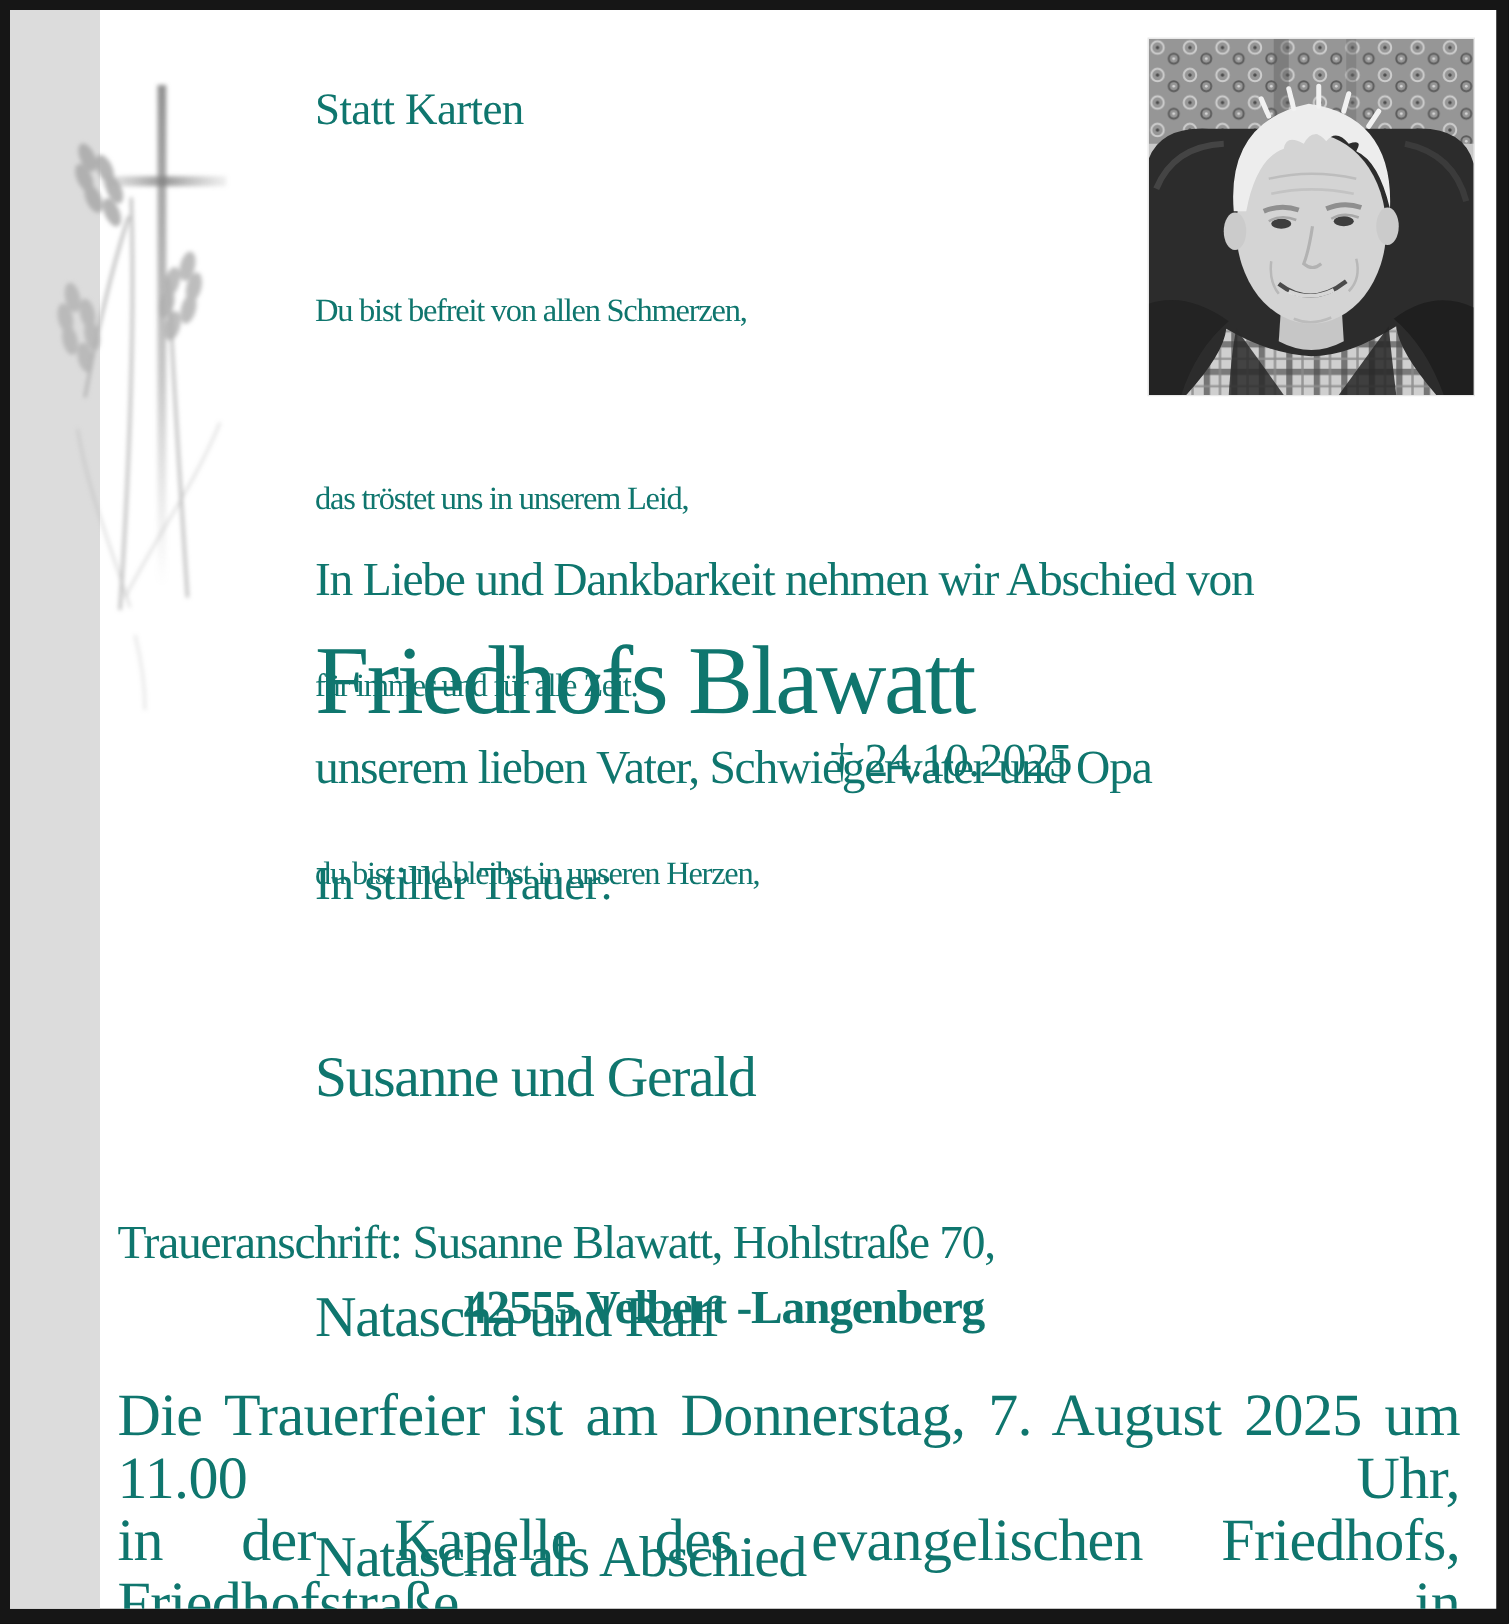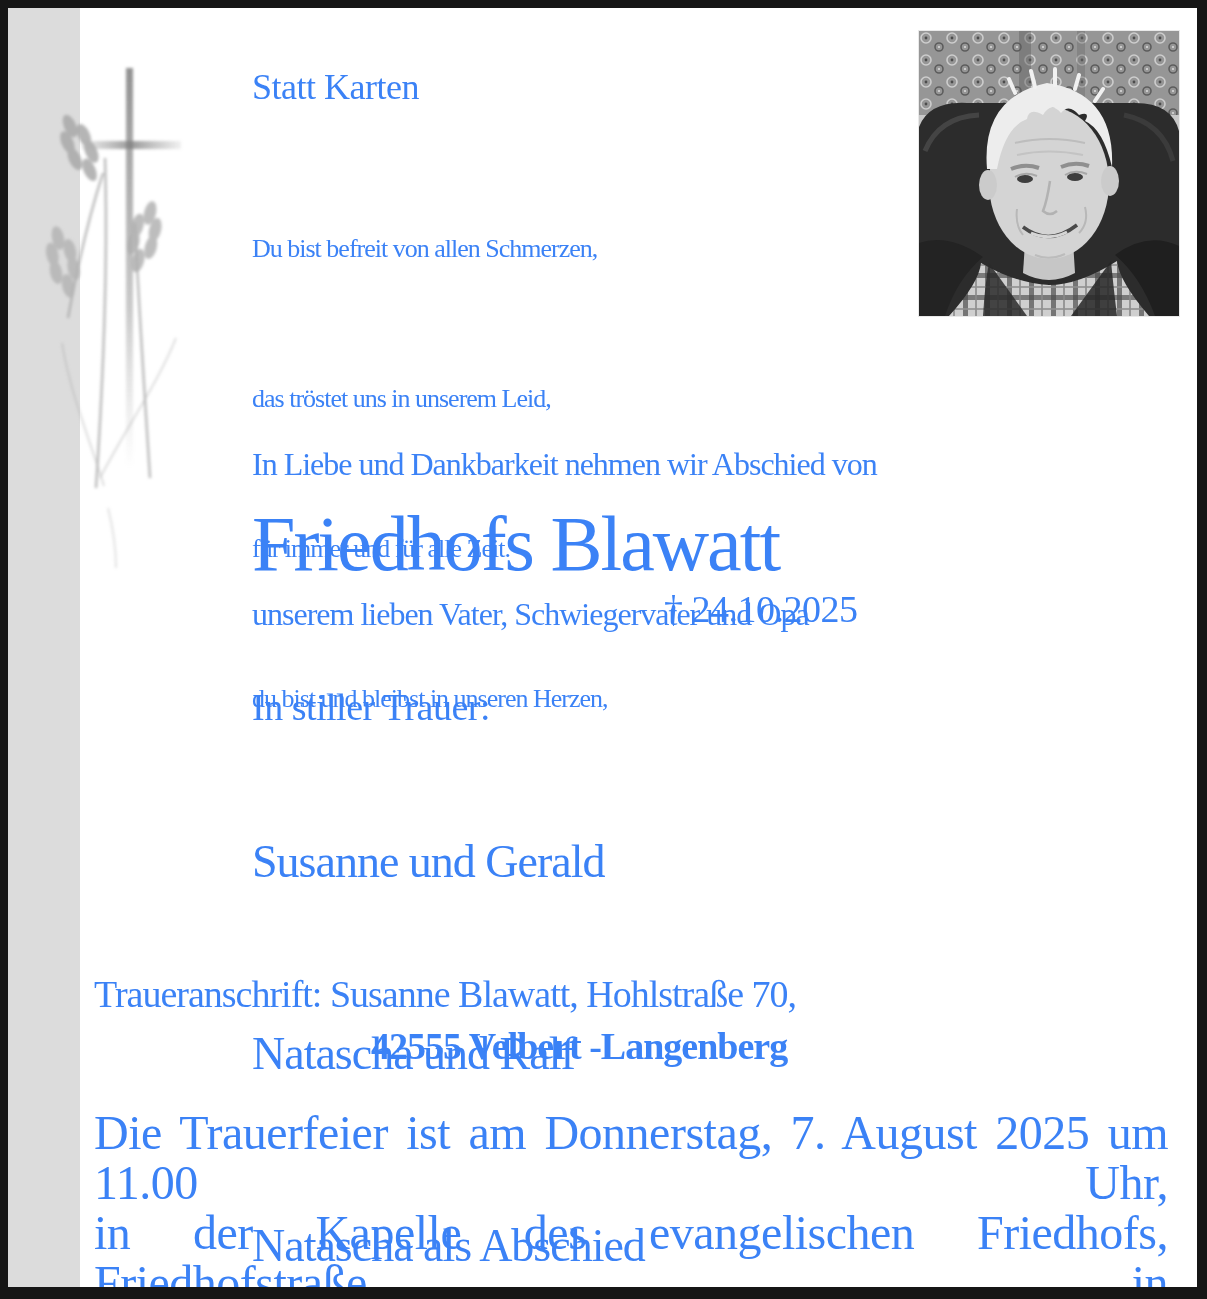--- a/index.html
+++ b/index.html
@@ -3,42 +3,42 @@
 <meta charset="utf-8">
 <style>
   html,body{margin:0;padding:0;background:#000;}
   .page{
     position:relative;
     width:1207px;height:1299px;
     background:#161616;
     background:#161616;
     box-sizing:border-box;
     font-family:"Liberation Serif", serif;
-    color:#3b82f6;
+    color:#0f766e;
     overflow:hidden;
   }
   .paper{
     position:absolute;left:8px;top:8px;right:10px;bottom:12px;
     background:#ffffff;
     overflow:hidden;
   }
   .gray-strip{
     position:absolute;left:0;top:0;bottom:0;width:72px;
     background:#dcdcdc;
   }
   .artwork{position:absolute;left:0;top:0;}
   .photo-frame{
     position:absolute;left:911px;top:23px;width:260px;height:285px;
     background:#c8c8c8;outline:1px solid #e9e9e9;
   }
   .photo-frame svg{display:block;}
   .txt{position:absolute;white-space:pre;letter-spacing:-0.5px;}
   .statt{left:244px;top:61px;font-size:36px;line-height:36px;}
   .poem{left:244px;top:116px;font-size:26px;line-height:50px;letter-spacing:-1px;}
-  .intro{left:244px;top:331px;font-size:32px;line-height:50px;letter-spacing:-1px;}
+  .intro{left:244px;top:331px;font-size:38px;line-height:50px;letter-spacing:-1px;}
   .name{left:244px;top:497px;font-size:78px;line-height:78px;letter-spacing:-2px;}
   .birth{left:244px;top:582px;font-size:38px;line-height:38px;}
   .death{left:656px;top:582px;font-size:38px;line-height:38px;}
   .trauer-header{left:244px;top:657px;font-size:38px;line-height:38px;margin-top:23px;}
   .mourners{left:244px;top:694px;font-size:46px;line-height:64px;letter-spacing:-1px;}
   .addr1{left:86px;top:967px;font-size:38px;line-height:38px;letter-spacing:-1px;}
   .addr2{left:363px;top:1019px;font-size:38px;line-height:38px;letter-spacing:-1px;font-weight:bold;}
   .funeral{
     position:absolute;left:86px;top:1100px;width:1074px;
     font-size:48px;line-height:50px;letter-spacing:-0.5px;

